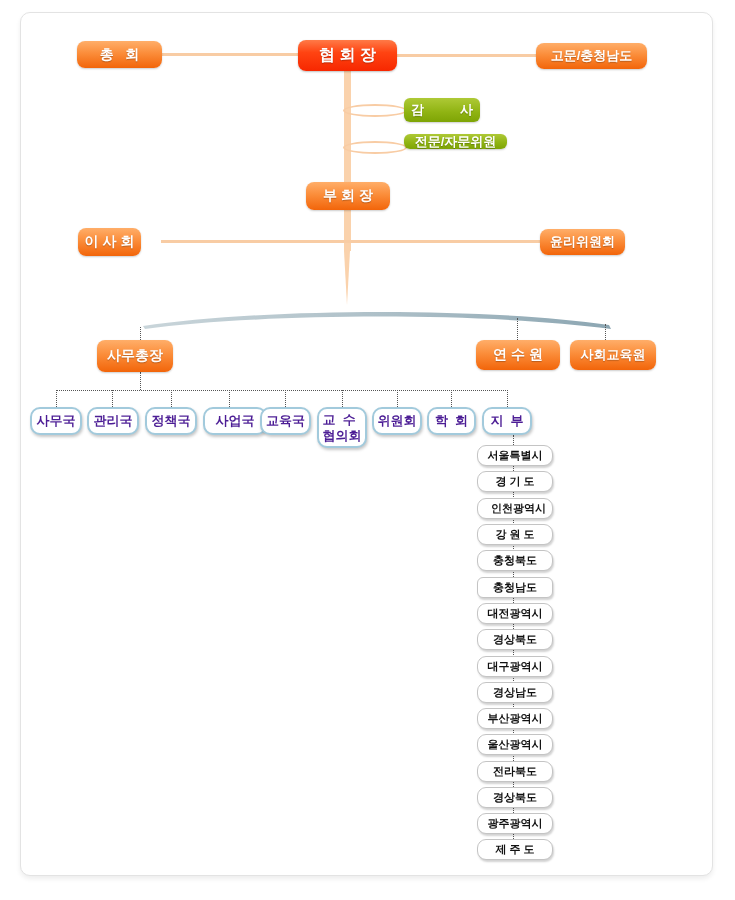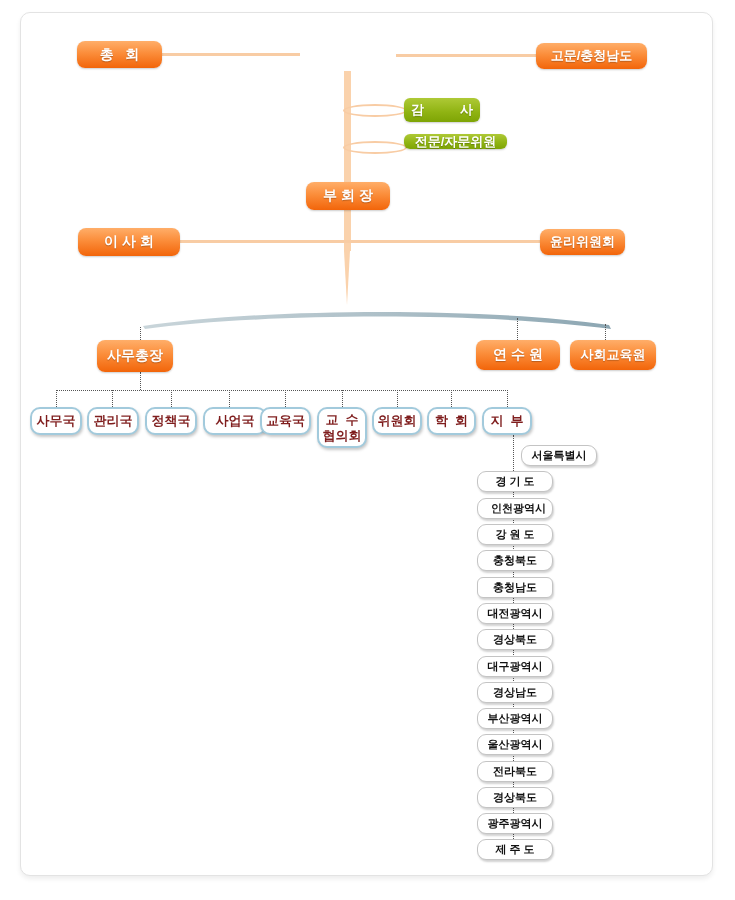--- a/index.html
+++ b/index.html
@@ -23,21 +23,21 @@
     background:linear-gradient(180deg,#ff7a47 0%,#ff4412 40%,#f72700 100%);
     border-radius:8px; box-shadow:0 1px 2px rgba(0,0,0,0.25);
   }
   .green {
     background:linear-gradient(180deg,#aec936 0%,#8fb312 60%,#7ea405 100%);
     border-radius:6px; box-shadow:0 1px 2px rgba(0,0,0,0.2);
   }
   .dept {
     position:absolute; display:flex; align-items:center; justify-content:center;
     background:#ffffff; border:2px solid #a2cadc; border-radius:10px;
-    color:#7f1d1d; font-weight:bold; font-size:13px; white-space:pre; text-align:center;
+    color:#4c1d95; font-weight:bold; font-size:13px; white-space:pre; text-align:left;
     line-height:16px; box-shadow:1px 2px 3px rgba(0,0,0,0.22); z-index:2;
   }
   .region {
     position:absolute; left:477px; width:76px; height:21px;
     display:flex; align-items:center; justify-content:center;
     background:#ffffff; border:1px solid #c4c4c4; border-radius:9px;
     color:#111111; font-weight:bold; font-size:11px; white-space:pre;
     box-shadow:1px 2px 2px rgba(0,0,0,0.18); z-index:2;
   }
   .hline { position:absolute; height:3px; background:#f8cca4; z-index:0; }
@@ -90,45 +90,46 @@
   <div class="vdot" style="left:171px;top:390px;height:17px;"></div>
   <div class="vdot" style="left:229px;top:390px;height:17px;"></div>
   <div class="vdot" style="left:285px;top:390px;height:17px;"></div>
   <div class="vdot" style="left:342px;top:390px;height:17px;"></div>
   <div class="vdot" style="left:397px;top:390px;height:17px;"></div>
   <div class="vdot" style="left:451px;top:390px;height:17px;"></div>
   <div class="vdot" style="left:507px;top:390px;height:17px;"></div>
   <div class="vdot" style="left:513px;top:435px;height:410px;"></div>
 
   <div class="node orange" style="left:77px;top:41px;width:85px;height:27px;font-size:14px;">총   회</div>
+  <div class="node red" style="left:298px;top:40px;width:99px;height:31px;font-size:16px;">협 회 장</div>
   <div class="node orange" style="left:536px;top:43px;width:111px;height:26px;font-size:13px;">고문/충청남도</div>
 
   <div class="node green" style="left:404px;top:98px;width:76px;height:24px;font-size:13px;">감          사</div>
   <div class="node green" style="left:404px;top:134px;width:103px;height:15px;font-size:13px;">전문/자문위원</div>
 
   <div class="node orange" style="left:306px;top:182px;width:84px;height:28px;font-size:14px;">부 회 장</div>
-  <div class="node orange" style="left:78px;top:228px;width:102px;height:28px;font-size:14px;">이 사 회</div>
+  <div class="node orange" style="left:78px;top:228px;width:63px;height:28px;font-size:14px;">이 사 회</div>
   <div class="node orange" style="left:540px;top:229px;width:85px;height:26px;font-size:13px;">윤리위원회</div>
 
   <div class="node orange" style="left:97px;top:340px;width:76px;height:32px;font-size:14px;">사무총장</div>
   <div class="node orange" style="left:476px;top:340px;width:84px;height:30px;font-size:14px;">연 수 원</div>
   <div class="node orange" style="left:570px;top:340px;width:86px;height:30px;font-size:13px;">사회교육원</div>
 
   <div class="dept" style="left:30px;top:407px;width:52px;height:28px;">사무국</div>
   <div class="dept" style="left:87px;top:407px;width:52px;height:28px;">관리국</div>
   <div class="dept" style="left:145px;top:407px;width:52px;height:28px;">정책국</div>
   <div class="dept" style="left:203px;top:407px;width:64px;height:28px;">사업국</div>
   <div class="dept" style="left:260px;top:407px;width:51px;height:28px;">교육국</div>
   <div class="dept" style="left:317px;top:407px;width:50px;height:41px;">교  수
 협의회</div>
   <div class="dept" style="left:372px;top:407px;width:50px;height:28px;">위원회</div>
   <div class="dept" style="left:427px;top:407px;width:49px;height:28px;">학  회</div>
   <div class="dept" style="left:482px;top:407px;width:50px;height:28px;">지  부</div>
 
-  <div class="region" style="top:445px;margin-left:44px;">서울특별시</div>
+  <div class="region" style="top:445px;">서울특별시</div>
   <div class="region" style="top:471px;">경 기 도</div>
   <div class="region" style="top:498px;padding-left:7px;">인천광역시</div>
   <div class="region" style="top:524px;">강 원 도</div>
   <div class="region" style="top:550px;">충청북도</div>
   <div class="region" style="top:577px;border-radius:6px;">충청남도</div>
   <div class="region" style="top:603px;">대전광역시</div>
   <div class="region" style="top:629px;">경상북도</div>
   <div class="region" style="top:656px;">대구광역시</div>
   <div class="region" style="top:682px;">경상남도</div>
   <div class="region" style="top:708px;">부산광역시</div>

